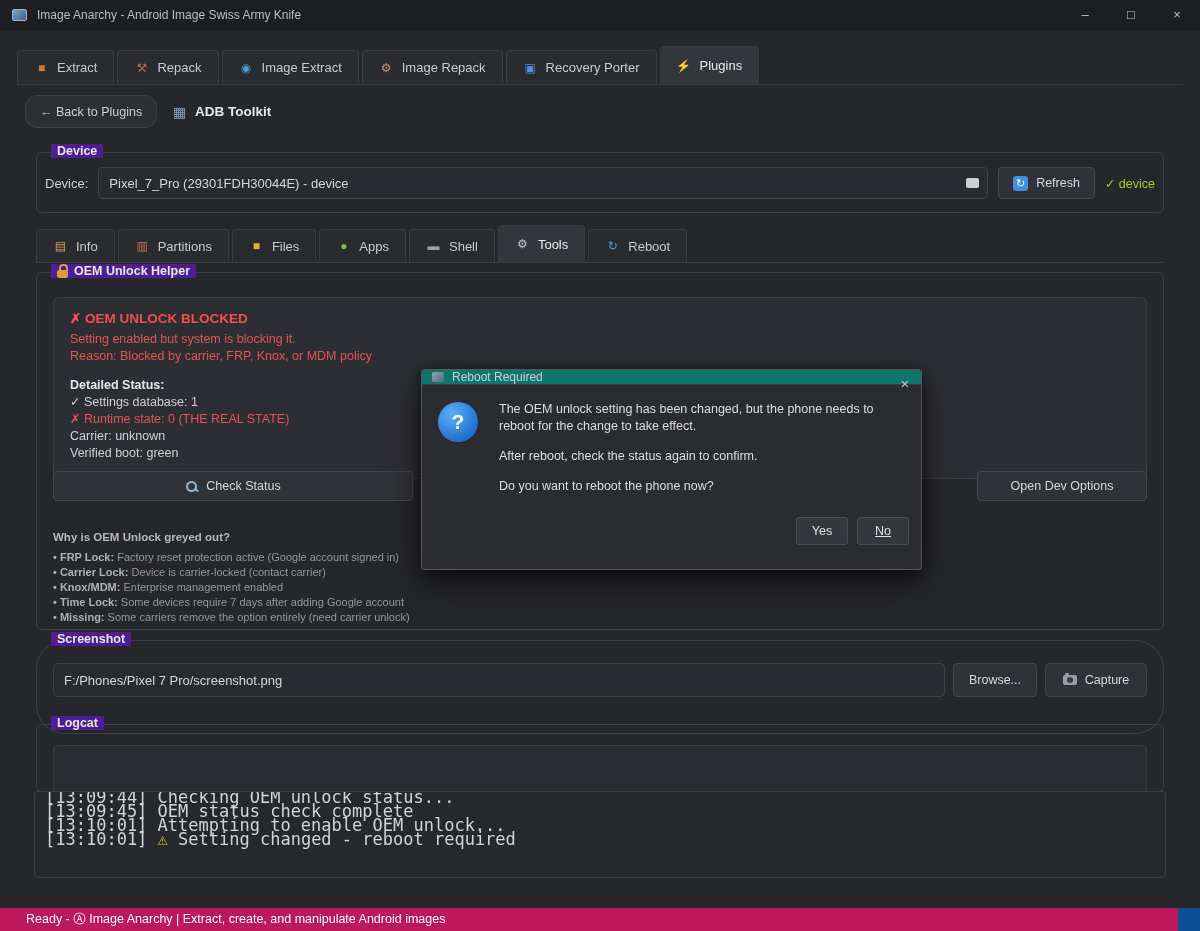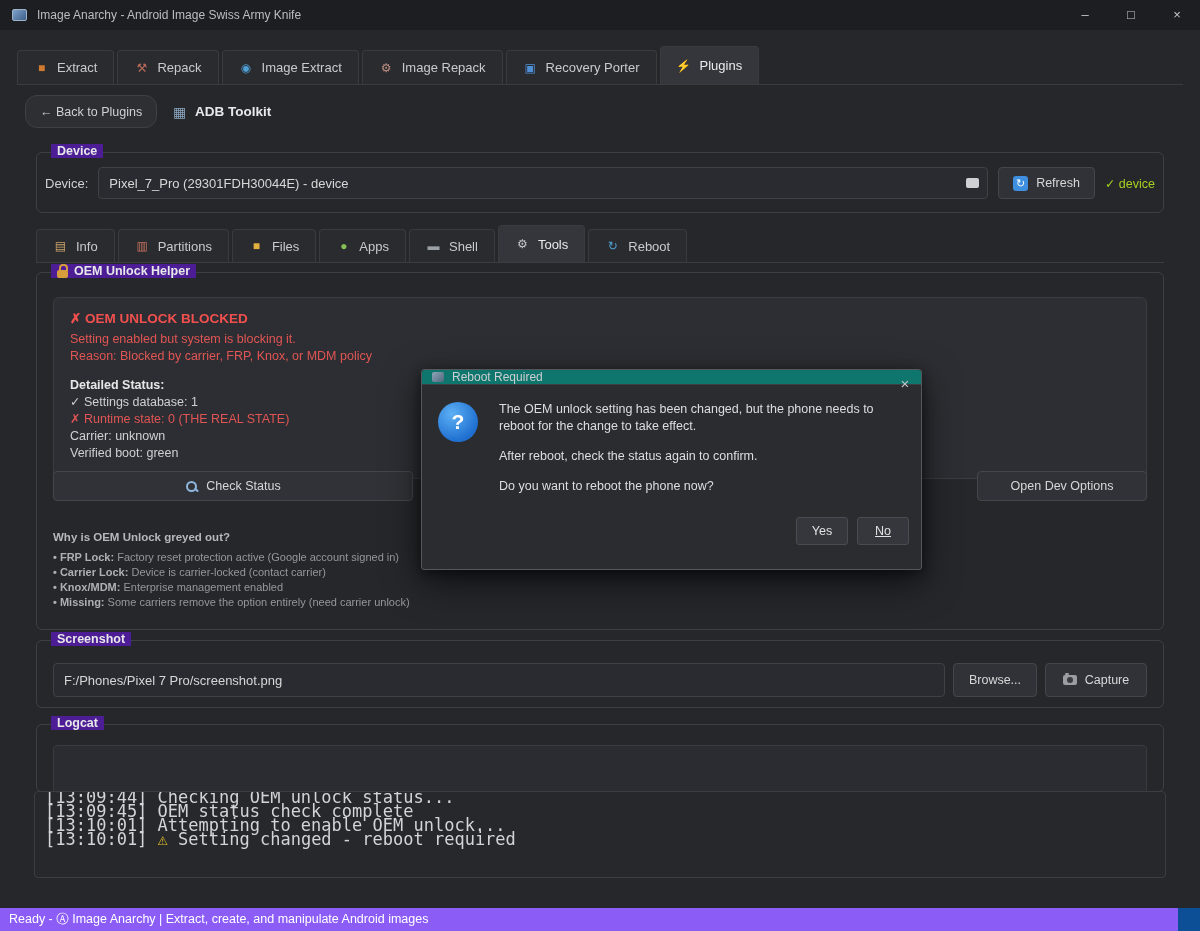--- a/index.html
+++ b/index.html
@@ -64,41 +64,41 @@
   .search-icon::after { content:""; position:absolute; left:9px; top:9px; width:5px; height:2px; background:#8fb6dd; transform:rotate(45deg); border-radius:1px; }
   .why { position:absolute; left:16px; top:258px; }
   .why-title { font-size:11.5px; font-weight:bold; color:#b7b8bb; margin-bottom:7px; }
   .why-ln { font-size:11px; color:#96979b; line-height:15px; }
   .why-ln .lead { font-weight:bold; color:#aeb0b4; }
 
   .lock-icon { width:11px; height:8px; background:#d79c3c; border-radius:2px; position:relative; display:inline-block; margin-top:5px; }
   .lock-icon::before { content:""; position:absolute; left:2px; top:-6px; width:5px; height:5px; border:2px solid #d79c3c; border-bottom:none; border-radius:4px 4px 0 0; }
 
   
-  .g-shot { left:36px; top:640px; width:1128px; height:68px; }
+  .g-shot { left:36px; top:640px; width:1128px; height:94px;border-radius:29px; }
   .shot-row { position:absolute; left:16px; right:16px; top:22px; height:34px; display:flex; align-items:center; gap:8px; }
   .text-input { flex:1; height:34px; background:#2a2b30; border:1px solid #3f4146; border-radius:4px; padding:0 10px; font-size:13px; color:#d6d7d9; font-family:inherit; outline:none; }
   .btn-browse { width:84px; height:34px; }
   .btn-capture { width:102px; height:34px; }
   .camera-icon { width:14px; height:10px; background:#9a9da2; border-radius:2px; position:relative; display:inline-block; }
   .camera-icon::before { content:""; position:absolute; left:4px; top:2px; width:6px; height:6px; border-radius:50%; background:#3a3b3f; }
   .camera-icon::after { content:""; position:absolute; left:2px; top:-2px; width:4px; height:2px; background:#9a9da2; border-radius:1px; }
 
   
   .g-logcat { left:36px; top:724px; width:1128px; height:68px; }
   .logcat-panel { position:absolute; left:16px; right:16px; top:20px; height:60px; background:#2b2c31; border:1px solid #393b40; border-radius:4px; }
 
   
   .console { position:absolute; left:34px; top:791px; width:1132px; height:87px; background:#27282c; border:1px solid #3b3d42; border-radius:4px; overflow:hidden; padding:5px 10px; font-family:"DejaVu Sans Mono", monospace; font-size:17px; line-height:14px; color:#d2d4d7; }
   .cline { white-space:pre; }
   .cline.clip { margin-top:-7px; }
   .warn-ic { color:#e6c229; }
 
   
-  .statusbar { position:absolute; left:0; top:908px; width:1200px; height:23px; background:#8b5cf6; color:#ffffff; font-size:12.5px; line-height:23px; padding-left:9px; }
+  .statusbar { position:absolute; left:0; top:908px; width:1200px; height:23px; background:#be185d; color:#ffffff; font-size:12.5px; line-height:23px; padding-left:26px; }
   .grip { position:absolute; right:0; top:0; width:22px; height:23px; background:#0d4f97; }
 
   
   .dialog { position:absolute; left:421px; top:369px; width:501px; height:201px; background:#2b2c30; border:1px solid #56575b; border-radius:3px; box-shadow:0 12px 36px rgba(0,0,0,0.6), 0 3px 12px rgba(0,0,0,0.45); z-index:50; }
   .dlg-title { position:relative; height:15px; background:#0f766e; border-bottom:1px solid #3c3e43; border-radius:3px 3px 0 0; display:flex; align-items:center; }
   .dlg-icon { width:12px; height:10px; margin-left:10px; border-radius:2px; background:linear-gradient(135deg,#8fa6b8,#51667c); }
   .dlg-title-text { margin-left:8px; font-size:12px; color:#cdced1; }
   .dlg-close { position:absolute; right:0; top:0; width:32px; height:27px; display:flex; align-items:center; justify-content:center; font-size:15px; color:#c4c5c8; }
   .dlg-body { position:relative; height:173px; }
   .q-icon { position:absolute; left:16px; top:17px; width:40px; height:40px; border-radius:50%; background:radial-gradient(circle at 35% 30%, #5db0f5, #1e6fd0 72%); color:#fff; font-weight:bold; font-size:21px; display:flex; align-items:center; justify-content:center; }
@@ -227,20 +227,21 @@
         <span>Check Status</span>
       </button>
       <button class="btn btn-devopts">Open Dev Options</button>
     </div>
 
     <div class="why">
       <div class="why-title">Why is OEM Unlock greyed out?</div>
       <div class="why-ln"><span class="lead">• FRP Lock:</span><span> Factory reset protection active (Google account signed in)</span></div>
       <div class="why-ln"><span class="lead">• Carrier Lock:</span><span> Device is carrier-locked (contact carrier)</span></div>
       <div class="why-ln"><span class="lead">• Knox/MDM:</span><span> Enterprise management enabled</span></div>
+      <div class="why-ln"><span class="lead">• Time Lock:</span><span> Some devices require 7 days after adding Google account</span></div>
       <div class="why-ln"><span class="lead">• Missing:</span><span> Some carriers remove the option entirely (need carrier unlock)</span></div>
     </div>
   </div>
 
   <div class="group g-shot">
     <span class="legend">Screenshot</span>
     <div class="shot-row">
       <input class="text-input" value="F:/Phones/Pixel 7 Pro/screenshot.png" style="">
       <button class="btn btn-browse">Browse...</button>
       <button class="btn btn-capture">

